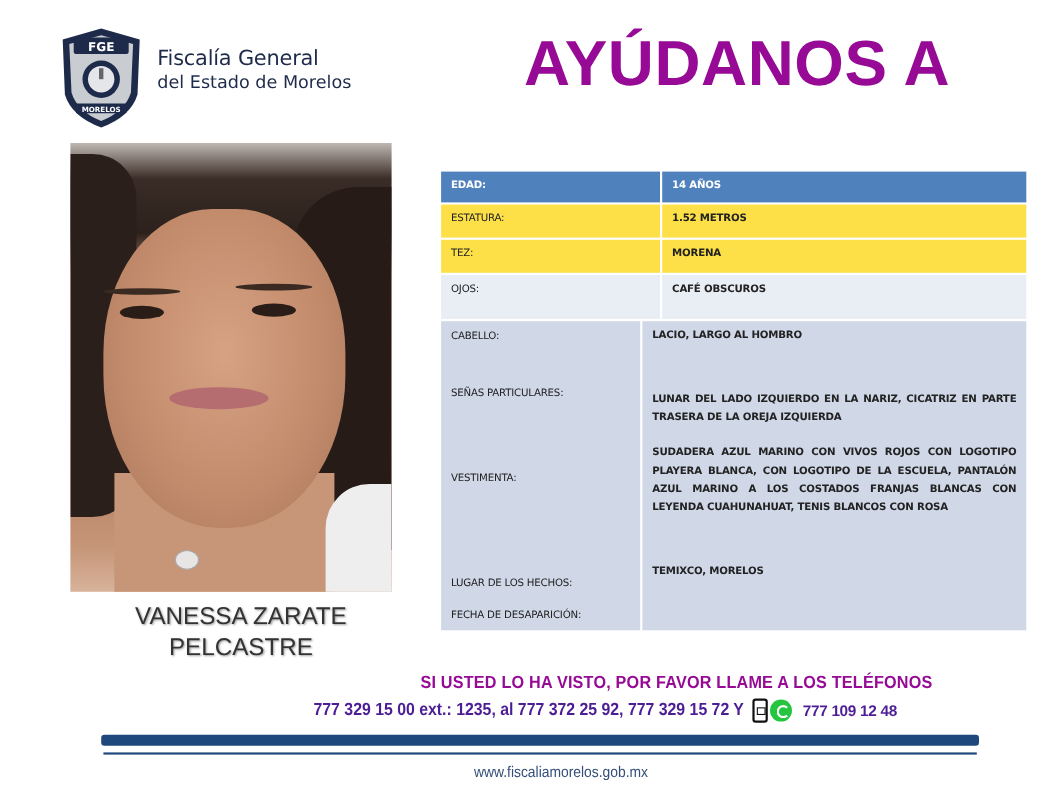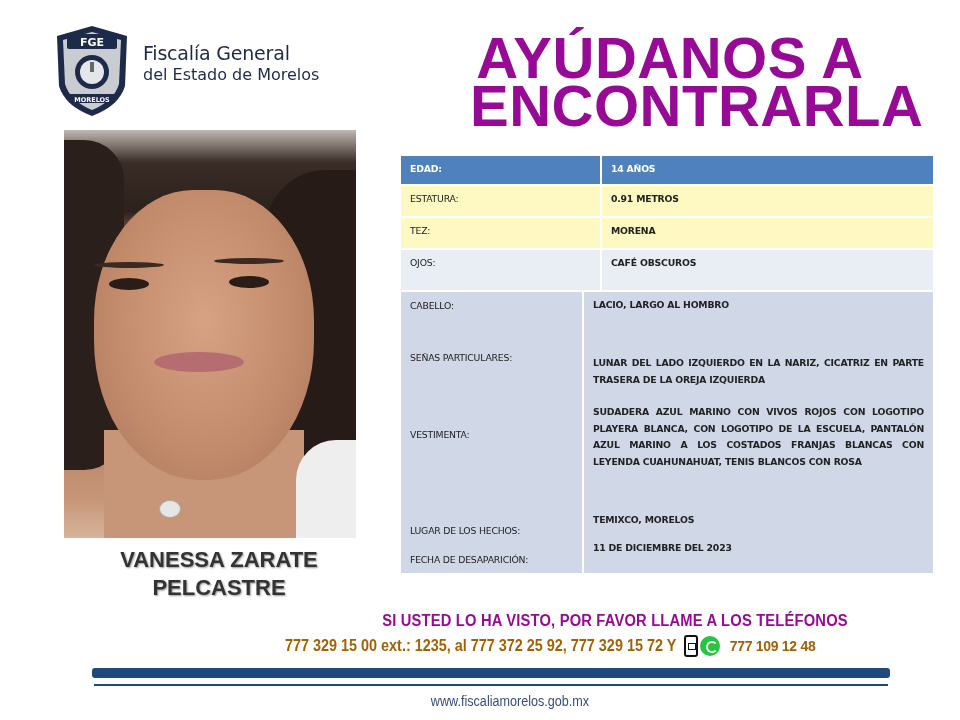--- a/index.html
+++ b/index.html
@@ -27,41 +27,41 @@
     .photo .brow-r { position: absolute; left: 150px; top: 128px; width: 70px; height: 6px; background: #3b2a22; border-radius: 50%; }
     .photo .eye-l { position: absolute; left: 45px; top: 148px; width: 40px; height: 12px; background: #2a1c16; border-radius: 50%; }
     .photo .eye-r { position: absolute; left: 165px; top: 146px; width: 40px; height: 12px; background: #2a1c16; border-radius: 50%; }
     .photo .mouth { position: absolute; left: 90px; top: 222px; width: 90px; height: 20px; background: #b56d70; border-radius: 50%; }
     .photo .neck { position: absolute; left: 40px; top: 300px; width: 200px; height: 120px; background: #c79577; }
     .photo .shirt { position: absolute; right: 0; top: 310px; width: 60px; height: 100px; background: #eeeeee; border-radius: 40px 0 0 0; }
     .photo .pendant { position: absolute; left: 95px; top: 370px; width: 22px; height: 18px; background: #e8e6e4; border-radius: 50% 50% 50% 50%; border: 1px solid #aaa; }
 
     
     .person-name { position: absolute; left: 84px; top: 546px; width: 270px; text-align: center;
-      font-family: "Liberation Sans", sans-serif; font-weight: bold; font-size: 22px; line-height: 28px; color: #333333;
+      font-family: "Liberation Sans", sans-serif; font-weight: normal; font-size: 22px; line-height: 28px; color: #333333;
       text-shadow: 1px 1px 2px #9a9a9a; }
 
     
     .info-table { position: absolute; left: 401px; top: 156px; width: 532px; }
     .row { display: flex; margin-bottom: 2px; }
     .row .lbl { width: 199px; padding: 7px 0 0 9px; font-family: "DejaVu Sans", sans-serif; font-size: 9.3px; color: #222; letter-spacing: -0.2px; }
     .row .val { flex: 1; margin-left: 2px; padding: 7px 9px 0 9px; font-family: "DejaVu Sans", sans-serif; font-weight: bold; font-size: 9.3px; color: #222; letter-spacing: -0.2px; }
     .row.header .lbl, .row.header .val { background: #4f81bd; color: #ffffff; font-weight: bold; }
-    .row.dark .lbl, .row.dark .val { background: #fef9c3; }
+    .row.dark .lbl, .row.dark .val { background: #fde047; }
     .row.light .lbl, .row.light .val { background: #e9edf4; }
     .big { display: flex; height: 281px; }
     .big .col-l { width: 181px; background: #d0d8e8; position: relative; font-family: "DejaVu Sans", sans-serif; font-size: 9.3px; color: #222; letter-spacing: -0.2px; }
     .big .col-r { flex: 1; margin-left: 2px; background: #d0d8e8; position: relative; font-family: "DejaVu Sans", sans-serif; font-weight: bold; font-size: 9.3px; color: #222; letter-spacing: -0.2px; }
     .big .col-l > div { position: absolute; left: 9px; }
     .big .col-r > div { position: absolute; left: 9px; right: 9px; text-align: justify; line-height: 16.5px; }
 
     
     .cta1 { position: absolute; left: 300px; top: 612px; width: 630px; text-align: center; color: #960a96;
       font-family: "Liberation Sans", sans-serif; font-weight: bold; font-size: 16px; letter-spacing: 0.2px; transform: scaleX(0.92); }
-    .cta2 { position: absolute; left: 285px; top: 635px; width: 660px; color: #a16207; font-family: "Liberation Sans", sans-serif;
+    .cta2 { position: absolute; left: 285px; top: 635px; width: 660px; color: #4c1d95; font-family: "Liberation Sans", sans-serif;
       font-weight: bold; font-size: 16px; white-space: nowrap; display: flex; align-items: center; }
     .cta2 .phones { transform: scaleX(0.9); transform-origin: left center; display: inline-block; }
     .cta2 .icons { display: inline-flex; align-items: center; margin-left: -36px; gap: 2px; }
     .cta2 .whats-num { font-size: 14px; margin-left: 10px; letter-spacing: -0.3px; }
     .phone-icon { width: 14px; height: 22px; border: 2px solid #111; border-radius: 3px; background: #fff; position: relative; }
     .phone-icon::after { content: ""; position: absolute; left: 2px; top: 6px; width: 6px; height: 5px; border: 1px solid #111; }
     .wa-icon { width: 20px; height: 20px; background: #25c540; border-radius: 50%; position: relative; }
     .wa-icon::after { content: ""; position: absolute; left: 6px; top: 5px; width: 8px; height: 8px; border: 2px solid #fff; border-radius: 50%; border-right-color: transparent; }
 
     
@@ -86,21 +86,20 @@
     <text x="39" y="77.5" text-anchor="middle" font-family="DejaVu Sans, sans-serif" font-weight="bold" font-size="6.5" fill="#ffffff">MORELOS</text>
   </svg>
 </div>
 <div class="org-name">
   <div class="l1">Fiscalía General</div>
   <div class="l2">del Estado de Morelos</div>
 </div>
 
 <div class="headline">
   <div>AYÚDANOS A</div>
-  <div>ENCONTRARLA</div>
 </div>
 
 <div class="photo">
   <div class="hair-l"></div>
   <div class="hair-r"></div>
   <div class="neck"></div>
   <div class="face"></div>
   <div class="brow-l"></div>
   <div class="brow-r"></div>
   <div class="eye-l"></div>
@@ -115,21 +114,21 @@
   <div>PELCASTRE</div>
 </div>
 
 <div class="info-table">
   <div class="row header" style="height:28px">
     <div class="lbl">EDAD:</div>
     <div class="val">14 AÑOS</div>
   </div>
   <div class="row dark" style="height:30px">
     <div class="lbl">ESTATURA:</div>
-    <div class="val">0.91 METROS</div>
+    <div class="val">1.52 METROS</div>
   </div>
   <div class="row dark" style="height:30px">
     <div class="lbl">TEZ:</div>
     <div class="val">MORENA</div>
   </div>
   <div class="row light" style="height:40px">
     <div class="lbl">OJOS:</div>
     <div class="val">CAFÉ OBSCUROS</div>
   </div>
   <div class="big">
@@ -138,21 +137,20 @@
       <div style="top:60px">SEÑAS PARTICULARES:</div>
       <div style="top:137px">VESTIMENTA:</div>
       <div style="top:233px">LUGAR DE LOS HECHOS:</div>
       <div style="top:262px">FECHA DE DESAPARICIÓN:</div>
     </div>
     <div class="col-r">
       <div style="top:63px">LUNAR DEL LADO IZQUIERDO EN LA NARIZ, CICATRIZ EN PARTE TRASERA DE LA OREJA IZQUIERDA</div>
       <div style="top:5px">LACIO, LARGO AL HOMBRO</div>
       <div style="top:220px">TEMIXCO, MORELOS</div>
       <div style="top:112px">SUDADERA AZUL MARINO CON VIVOS ROJOS CON LOGOTIPO PLAYERA BLANCA, CON LOGOTIPO DE LA ESCUELA, PANTALÓN AZUL MARINO A LOS COSTADOS FRANJAS BLANCAS CON LEYENDA CUAHUNAHUAT, TENIS BLANCOS CON ROSA</div>
-      <div style="top:248px">11 DE DICIEMBRE DEL 2023</div>
     </div>
   </div>
 </div>
 
 <div class="cta1">SI USTED LO HA VISTO, POR FAVOR LLAME  A LOS TELÉFONOS</div>
 <div class="cta2">
   <span class="phones">777  329  15 00  ext.:  1235,  al  777  372  25  92,   777  329  15  72  Y</span>
   <span class="icons">
     <span class="phone-icon"></span>
     <span class="wa-icon"></span>

